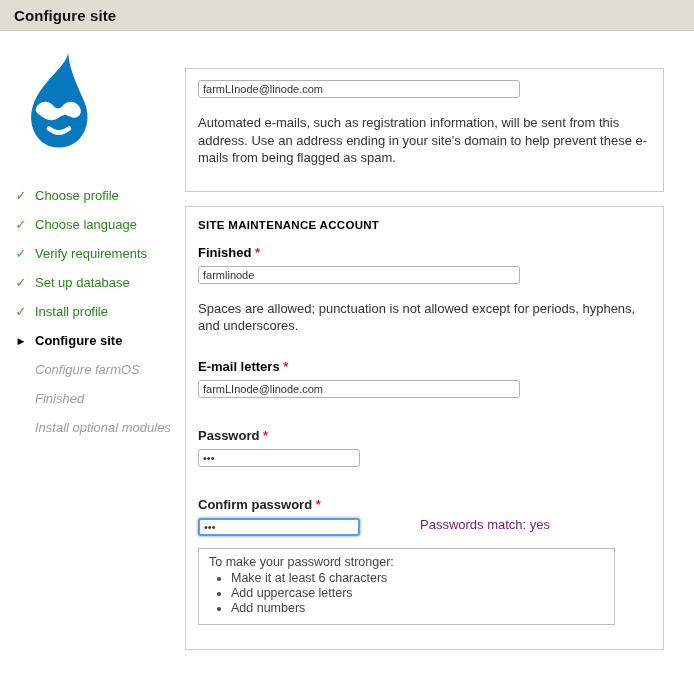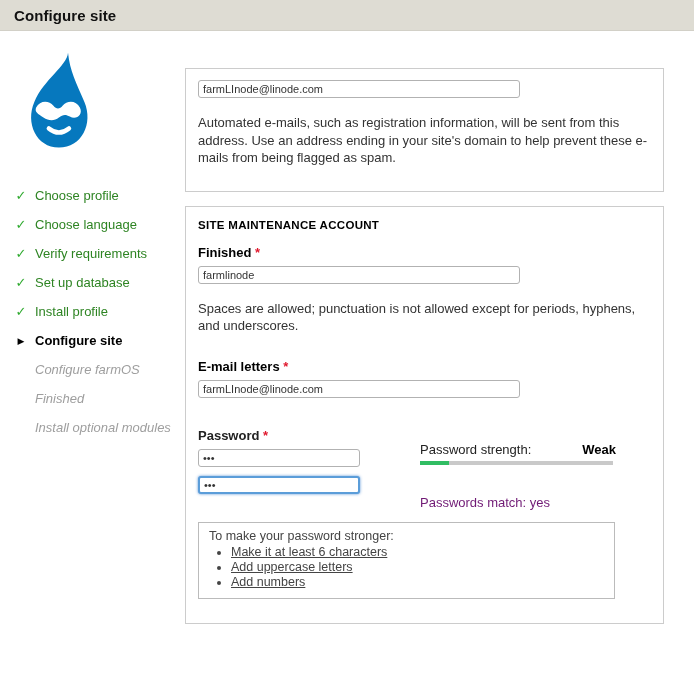--- a/index.html
+++ b/index.html
@@ -94,21 +94,21 @@
     outline: none;
   }
   .description {
     font-size: 13px;
     color: #333;
     line-height: 1.35;
     margin-top: 16px;
     max-width: 462px;
   }
   
-  .pw-row { display: flex; align-items: flex-start; margin-bottom: 8px; }
+  .pw-row { display: flex; align-items: flex-start; margin-bottom: 30px; }
   .pw-left { width: 222px; flex: 0 0 222px; }
   .pw-right { width: 196px; padding-top: 14px; }
   .strength-header {
     display: flex;
     justify-content: space-between;
     font-size: 13px;
     color: #222;
     margin-bottom: 4px;
   }
   .strength-header .strength-word { font-weight: bold; color: #000; }
@@ -119,21 +119,21 @@
   .tips-box {
     border: 1px solid #bbb;
     width: 417px;
     padding: 6px 10px 8px 10px;
     margin-top: 12px;
     font-size: 12.5px;
     color: #444;
   }
   .tips-box .tips-title { margin-bottom: 2px; }
   .tips-box ul { margin: 2px 0 0 22px; }
-  .tips-box li { margin-bottom: 1px; text-decoration: underline; }
+  .tips-box li { margin-bottom: 1px; }
 </style>
 </head>
 <body>
 
 <div class="page-header">
   <h1>Configure site</h1>
 </div>
 
 <div class="layout">
   <div class="sidebar">
@@ -214,33 +214,28 @@
       </div>
 
       <div class="pw-row">
         <div class="pw-left">
           <label style="font-size:13px;font-weight:bold;display:block;margin-bottom:5px;">
             <span>Password</span>
             <span class="req">*</span>
           </label>
           <input class="text short" type="text" value="•••" style="">
         </div>
-        <div class="pw-right">
-          <div class="strength-header">
-            <span>Password strength:</span>
-            <span class="strength-word">Weak</span>
-          </div>
-          <div class="strength-bar">
-            <div class="strength-fill" style="width: 15%;"></div>
-          </div>
-        </div>
       </div>
 
       <div class="pw-row" style="margin-bottom:0;">
         <div class="pw-left">
+          <label style="font-size:13px;font-weight:bold;display:block;margin-bottom:5px;">
+            <span>Confirm password</span>
+            <span class="req">*</span>
+          </label>
           <input class="text short focused" type="text" value="•••" style="">
         </div>
         <div class="pw-right" style="padding-top:0;">
           <div class="match-line">
             <span>Passwords match:</span>
             <span>yes</span>
           </div>
         </div>
       </div>
 

